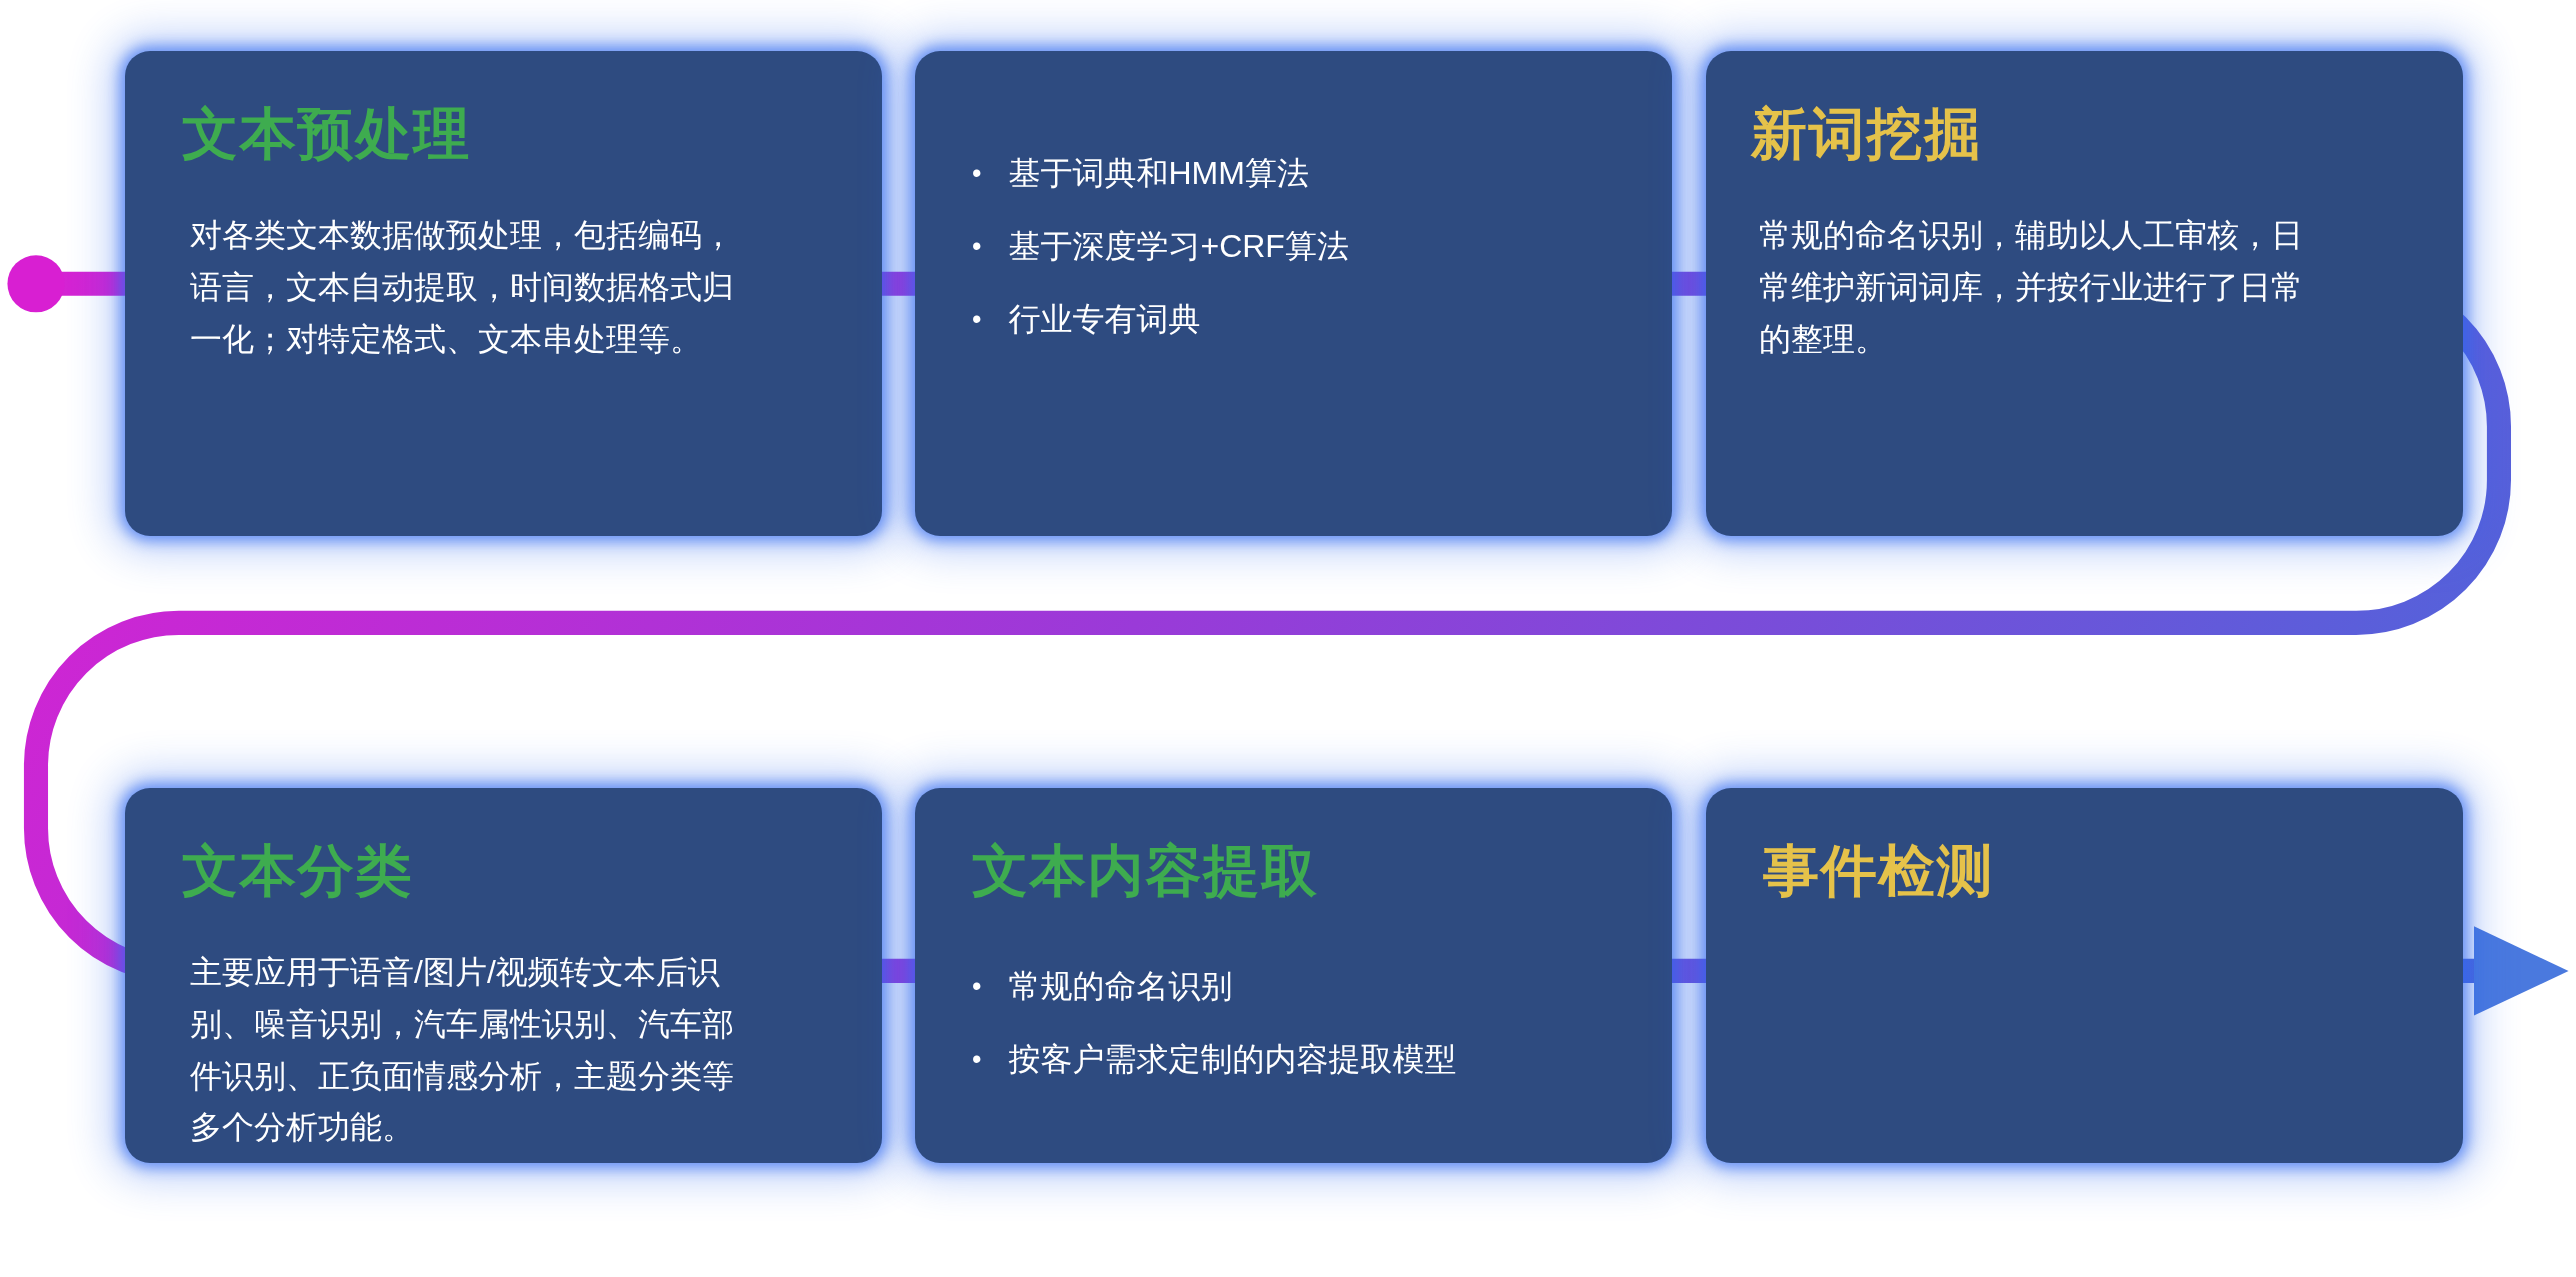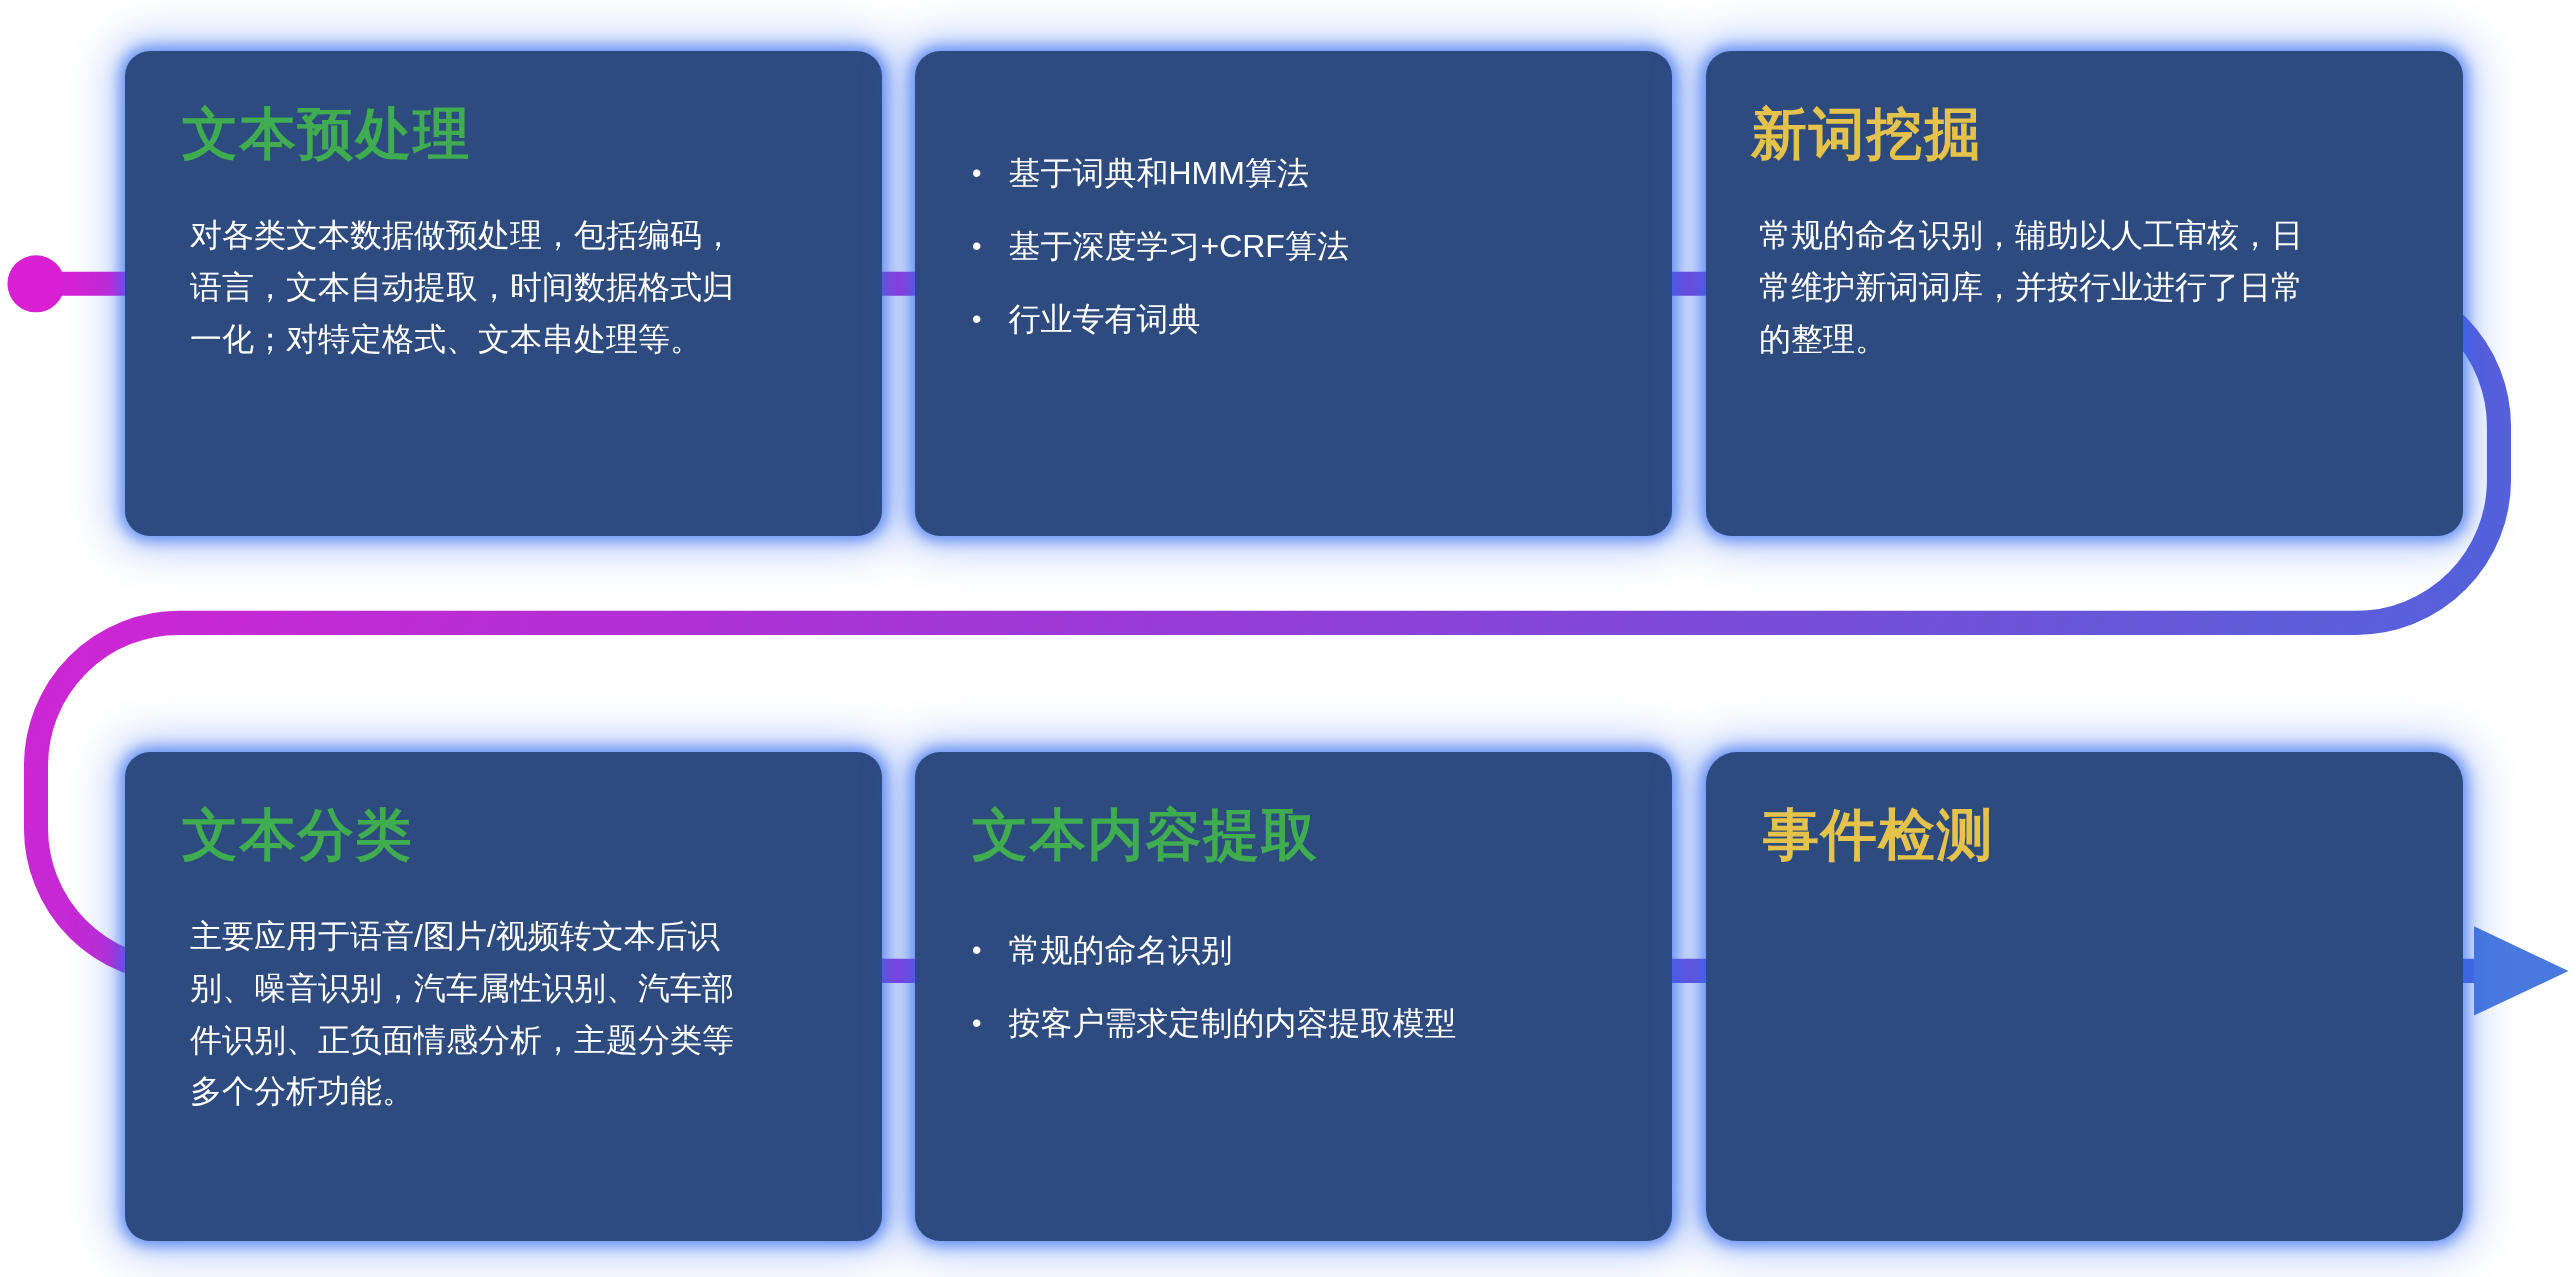--- a/index.html
+++ b/index.html
@@ -50,21 +50,21 @@
   }
   .bullet-dot {
     flex: 0 0 auto;
     margin-right: 27px;
     font-size: 27px;
     line-height: 1.85;
     color: #ffffff;
   }
   
   .r1 { top: 51px;  height: 485px; }
-  .r2 { top: 752px; height: 489px; }
+  .r2 { top: 788px; height: 375px; }
   .c1 { left: 125px;  width: 757px; }
   .c2 { left: 915px; width: 757px; }
   .c3 { left: 1706px; width: 757px; }
 </style>
 </head>
 <body>
 
 <div class="canvas">
 
   <svg class="flow-svg" viewBox="0 0 2886 1431">
@@ -119,18 +119,18 @@
         <span class="bullet-dot">•</span>
         <span>常规的命名识别</span>
       </div>
       <div class="bullet-row">
         <span class="bullet-dot">•</span>
         <span>按客户需求定制的内容提取模型</span>
       </div>
     </div>
   </div>
 
-  <div class="card r2 c3" style="background: rgb(46, 75, 128); border-radius: 31px;">
+  <div class="card r2 c3" style="background: rgb(46, 75, 128);">
     <h2 class="card-title" style="color: rgb(229, 194, 74);">事件检测</h2>
   </div>
 
 </div>
 
 
 </body></html>

